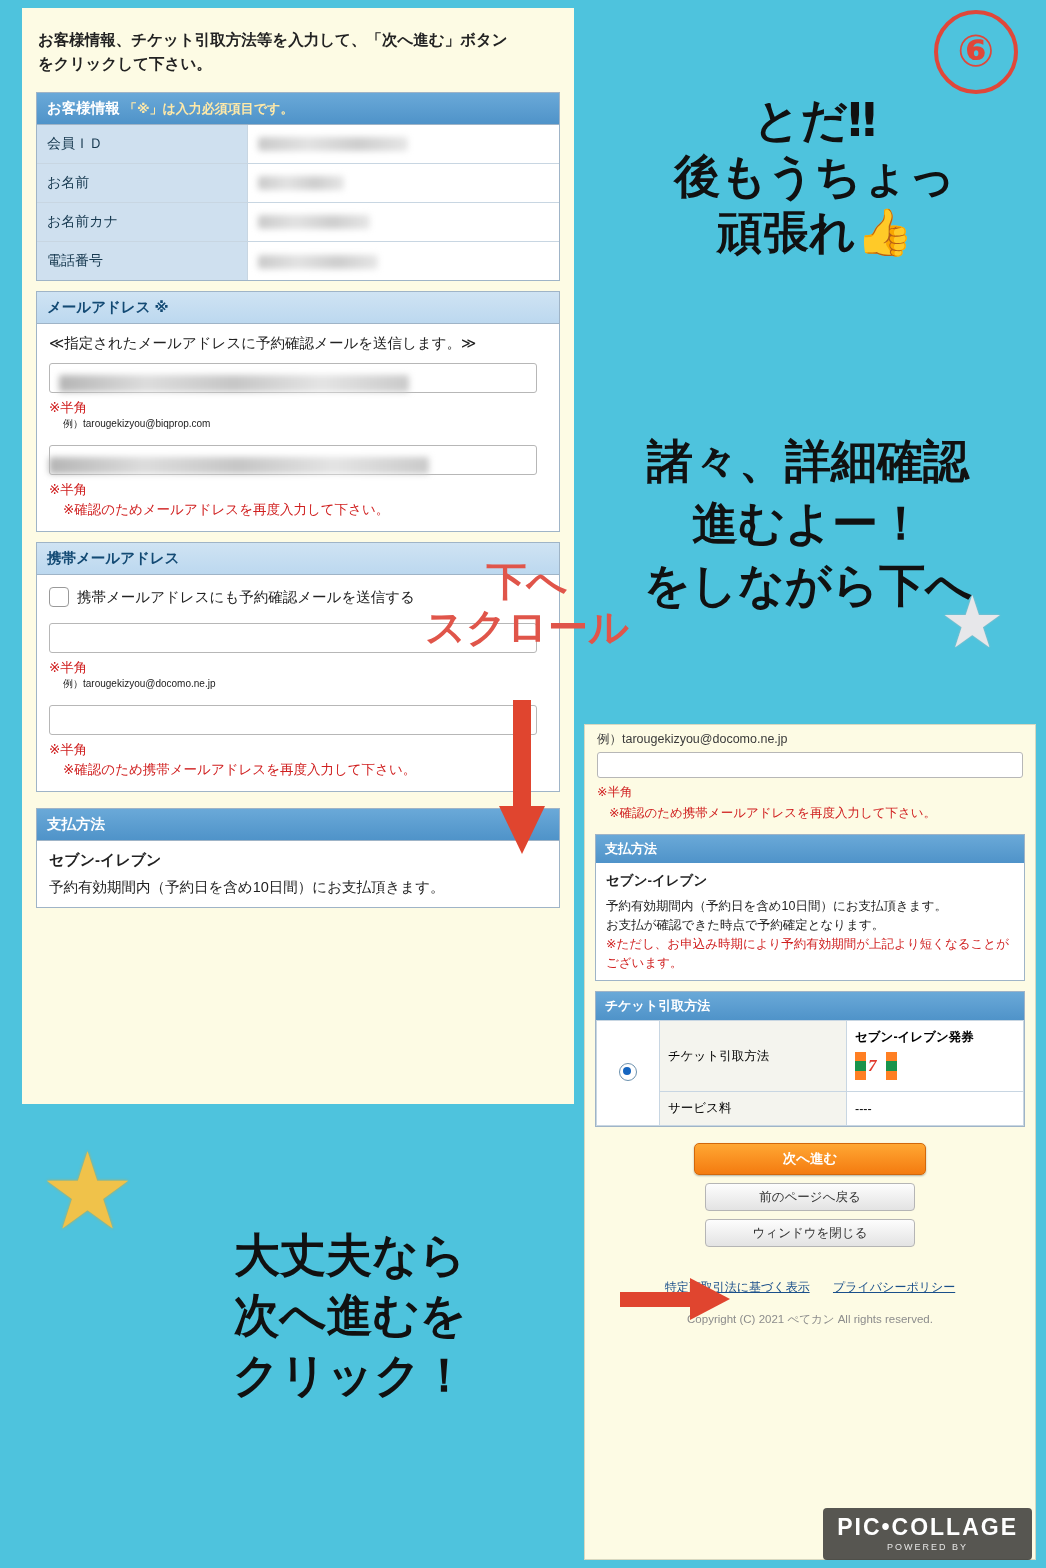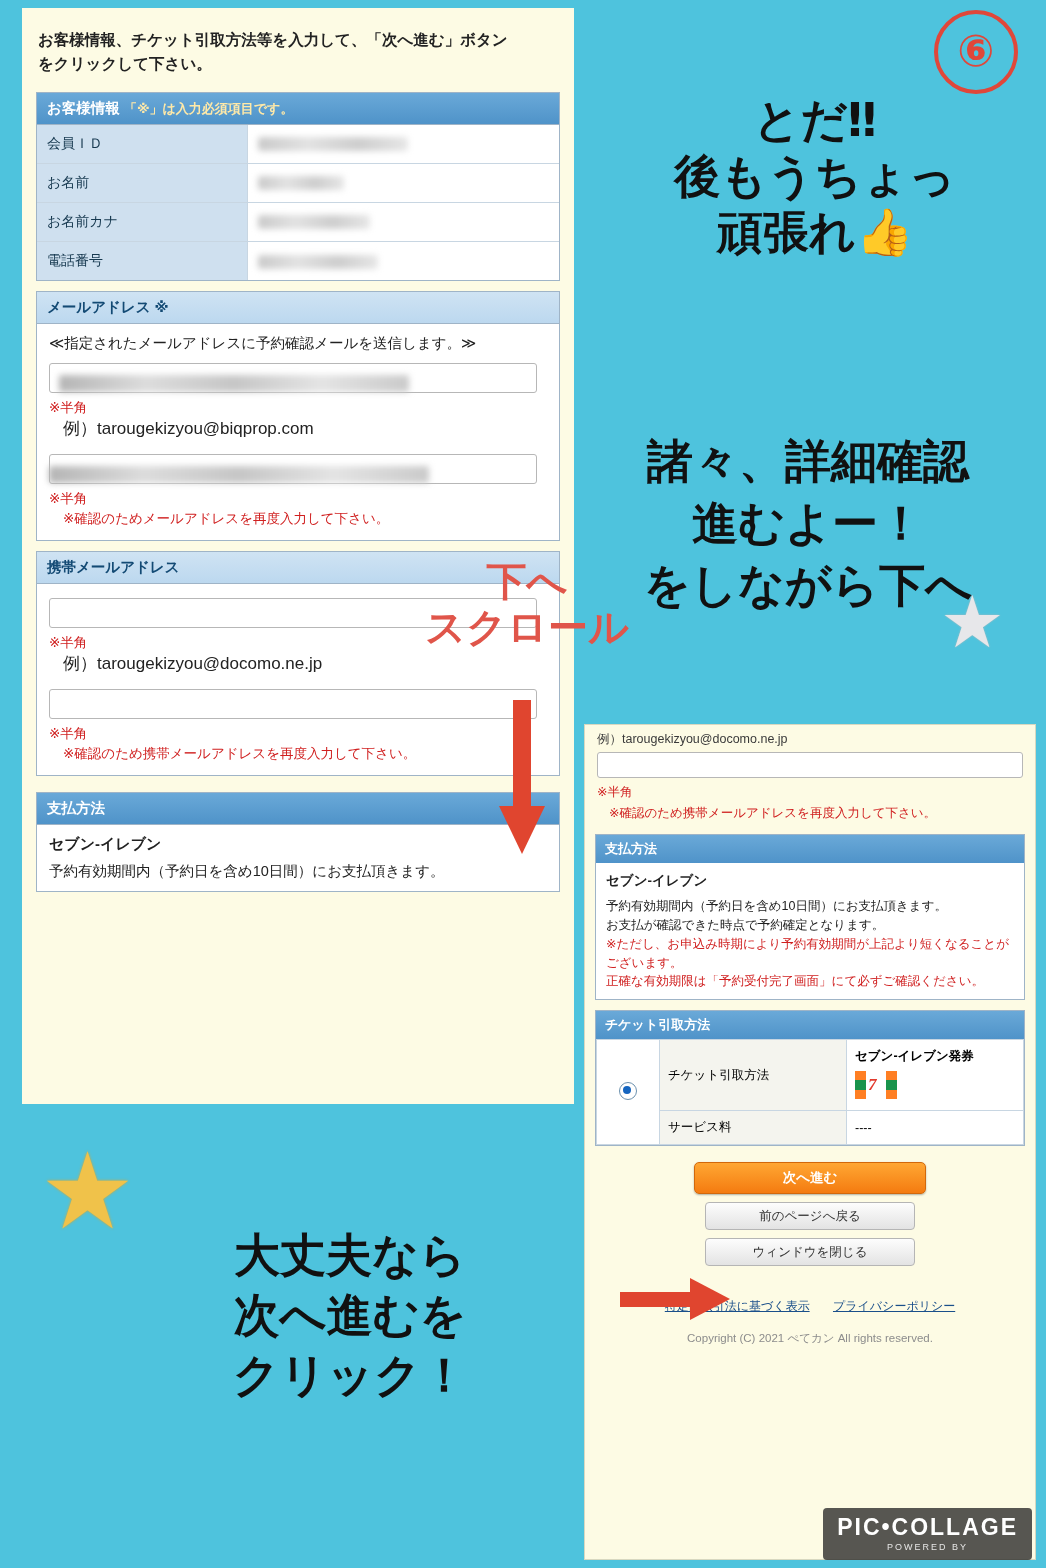--- a/index.html
+++ b/index.html
@@ -45,21 +45,21 @@
     display:block;width:calc(100% - 34px);margin:6px 12px 4px 12px;
     height:30px;border:1px solid #b7b7b7;border-radius:3px;background:#fff;
     font-size:14px;padding:0 6px;box-sizing:border-box;
   }
   .blurline{
     position:absolute;height:17px;width:350px;left:22px;
     background:linear-gradient(90deg,#b5b5b5,#dcdcdc,#c6c6c6,#e4e4e4,#cacaca);
     filter:blur(3.4px);border-radius:2px;
   }
   .red{color:#d02020;font-size:13.5px;padding:2px 12px 0 12px;}
-  .ex{font-size:17px;color:#222;padding:0 12px 8px 26px;}
+  .ex{font-size:10px;color:#222;padding:0 12px 8px 26px;}
   .cbrow{display:flex;align-items:center;gap:8px;padding:12px 12px 2px 12px;font-size:14.5px;color:#222;}
   .cbox{width:18px;height:18px;border:1px solid #9a9a9a;border-radius:4px;background:#fff;}
   .pay-h{background:linear-gradient(#6aa9d8,#4f93c9);}
   .paybody{font-size:14.5px;color:#222;padding:10px 12px;}
   .paybody b{display:block;font-size:15px;margin-bottom:8px;}
 
   
   .shot-right{
     position:absolute;left:584px;top:724px;width:450px;height:834px;
     background:#fdfbe4;border:1px solid #d8d8c0;overflow:hidden;
@@ -232,20 +232,24 @@
     <div style="position:relative">
       <input class="inp" placeholder="" style="">
       <div class="blurline" style="top:12px;left:12px;width:380px"></div>
     </div>
     <div class="red">※半角</div>
     <div class="red" style="padding-left:26px;padding-bottom:12px">※確認のためメールアドレスを再度入力して下さい。</div>
   </div>
 
   <div class="panel">
     <div class="panel-head lite">携帯メールアドレス</div>
+    <div class="cbrow">
+      <span class="cbox"></span>
+      <span>携帯メールアドレスにも予約確認メールを送信する</span>
+    </div>
     <input class="inp" style="margin-top: 14px;" placeholder="">
     <div class="red">※半角</div>
     <div class="ex">例）tarougekizyou@docomo.ne.jp</div>
     <input class="inp" style="">
     <div class="red">※半角</div>
     <div class="red" style="padding-left:26px;padding-bottom:12px">※確認のため携帯メールアドレスを再度入力して下さい。</div>
   </div>
 
   <div class="panel" style="margin-top:16px">
     <div class="panel-head pay-h">支払方法</div>
@@ -262,21 +266,20 @@
   <div class="sr-red">※半角</div>
   <div class="sr-red" style="padding-left:24px">※確認のため携帯メールアドレスを再度入力して下さい。</div>
 
   <div class="sr-panel">
     <div class="sr-head">支払方法</div>
     <div class="sr-body">
       <b>セブン-イレブン</b>
       <div>予約有効期間内（予約日を含め10日間）にお支払頂きます。</div>
       <div>お支払が確認できた時点で予約確定となります。</div>
       <div class="warn">※ただし、お申込み時期により予約有効期間が上記より短くなることがございます。</div>
-      <div class="warn">正確な有効期限は「予約受付完了画面」にて必ずご確認ください。</div>
     </div>
   </div>
 
   <div class="sr-panel">
     <div class="sr-head">チケット引取方法</div>
     <table class="tk-table">
       <tbody>
           <tr>
         <td class="tk-radio-cell" rowspan="2">
           <span class="radio"></span>

